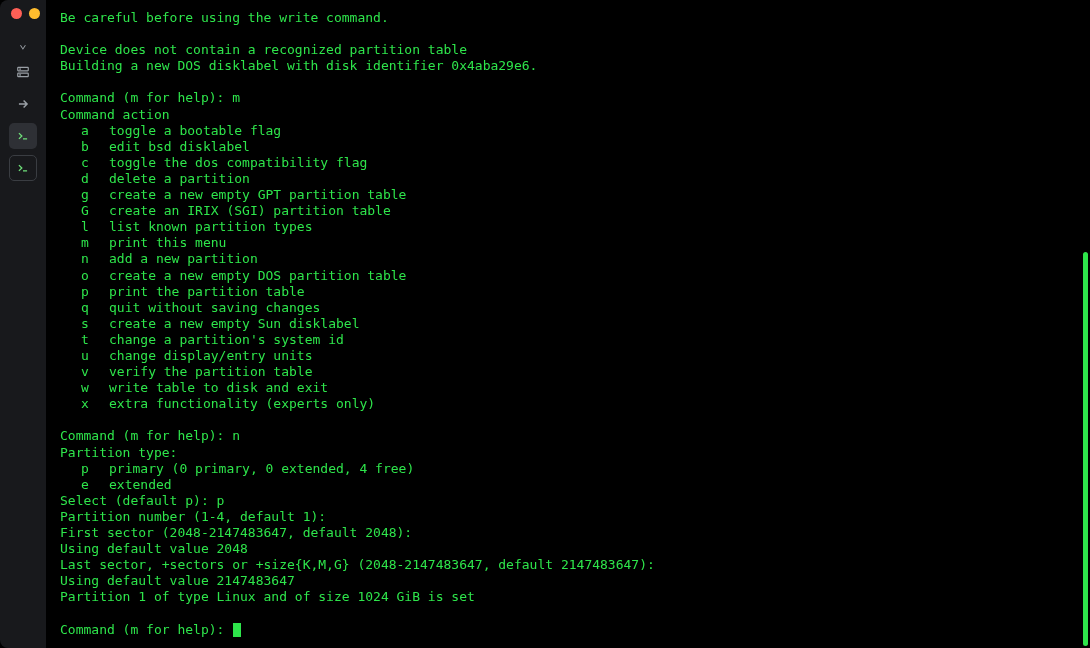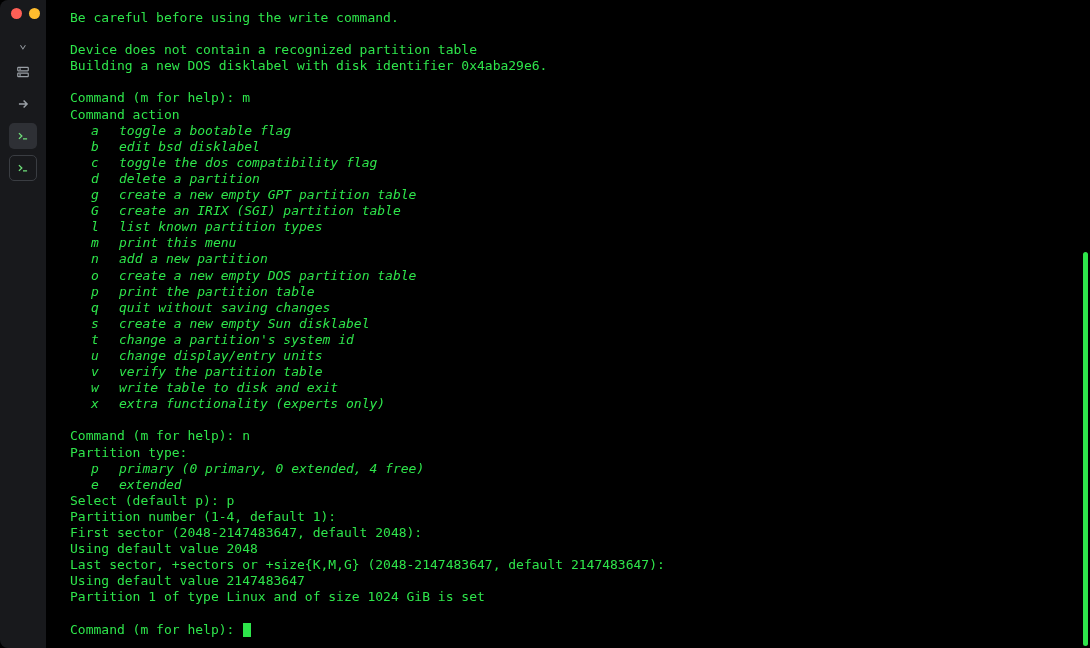--- a/index.html
+++ b/index.html
@@ -36,36 +36,36 @@
   }
   .side-btn.active{ background:#2e3035; color:#6fe07a;}
   .side-btn.outline{ border:1px solid #3a3d42; color:#6fe07a; background:transparent;}
   .side-btn svg{ width:14px; height:14px; }
   .chev{ color:#9aa0a6; font-size:13px; height:20px; display:flex; align-items:center; justify-content:center; width:28px; cursor:pointer;}
   
   .term{
     position:absolute; left:46px; right:0; top:0; bottom:0;
     background:#000;
     color:#2ee54b;
-    padding:10px 12px 10px 24px;
+    padding:10px 12px 10px 14px;
     line-height:16.1px;
     white-space:pre;
     overflow:hidden;
   }
   .scrollbar{
     position:absolute; right:2px; top:252px; width:5px; height:394px;
     background:#2ee54b; border-radius:3px;
   }
   .cursor{
     display:inline-block; width:8px; height:14px;
     background:#2ee54b; vertical-align:text-bottom;
     margin-left:1px;
   }
   .line{ min-height:16.1px; }
-  .cmdent{ padding-left:21px;font-style:italic; }
+  .cmdent{ padding-left:21px; }
   .cmdent .k{ display:inline-block; width:28px; }
 </style>
 </head>
 <body>
 
 <div class="window">
 
   <div class="sidebar">
     <div class="traffic">
       <div class="dot r"></div>

